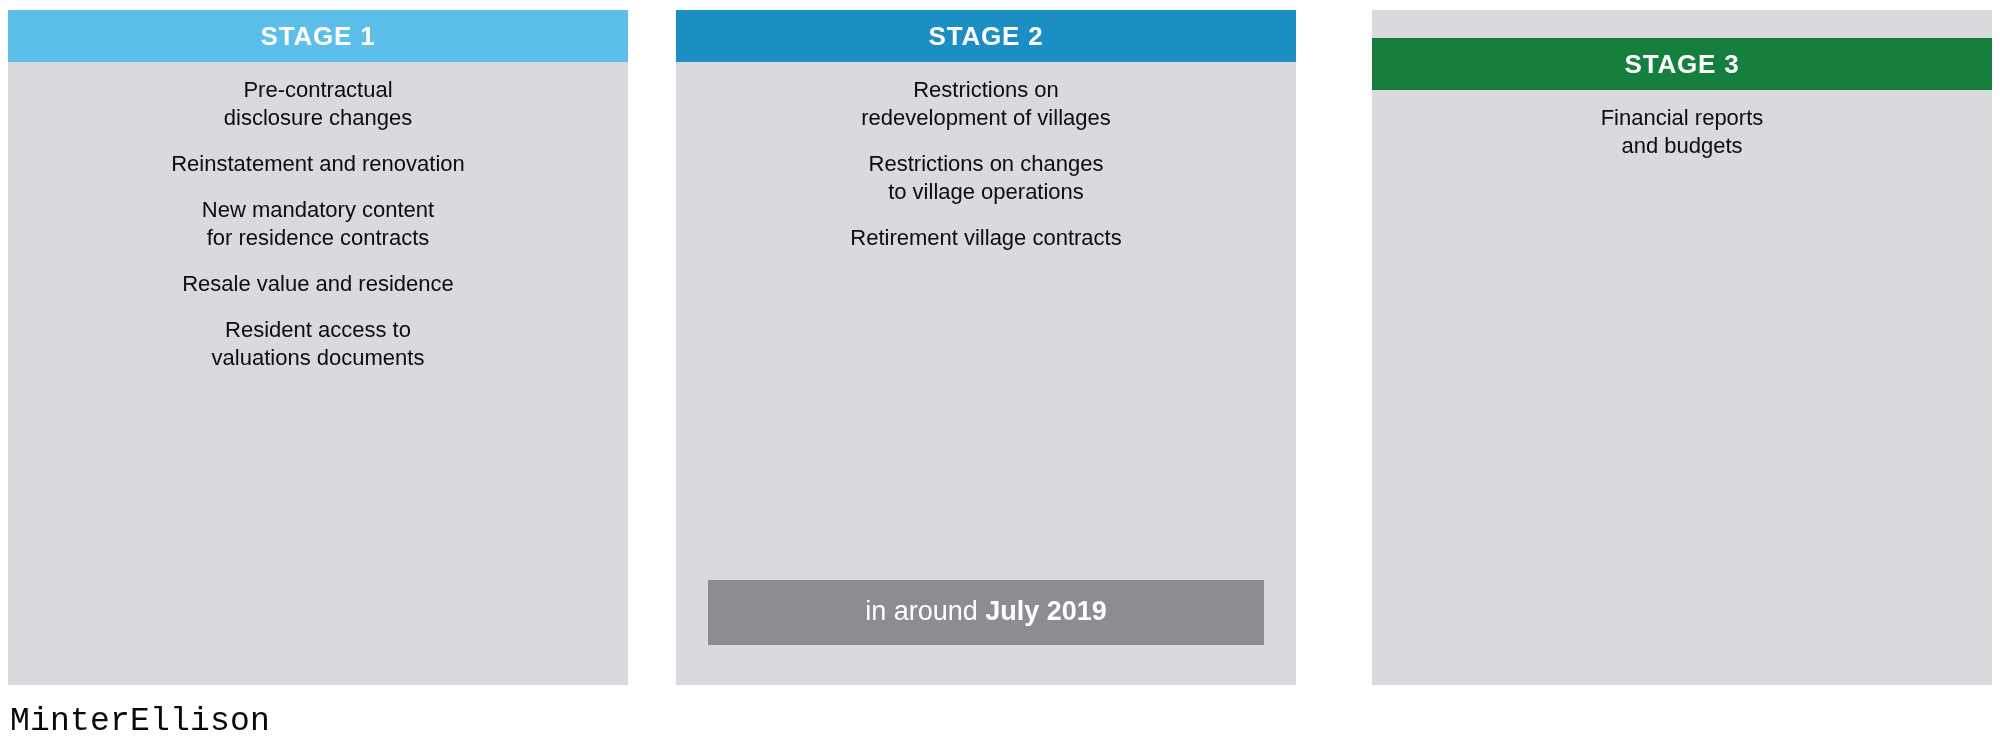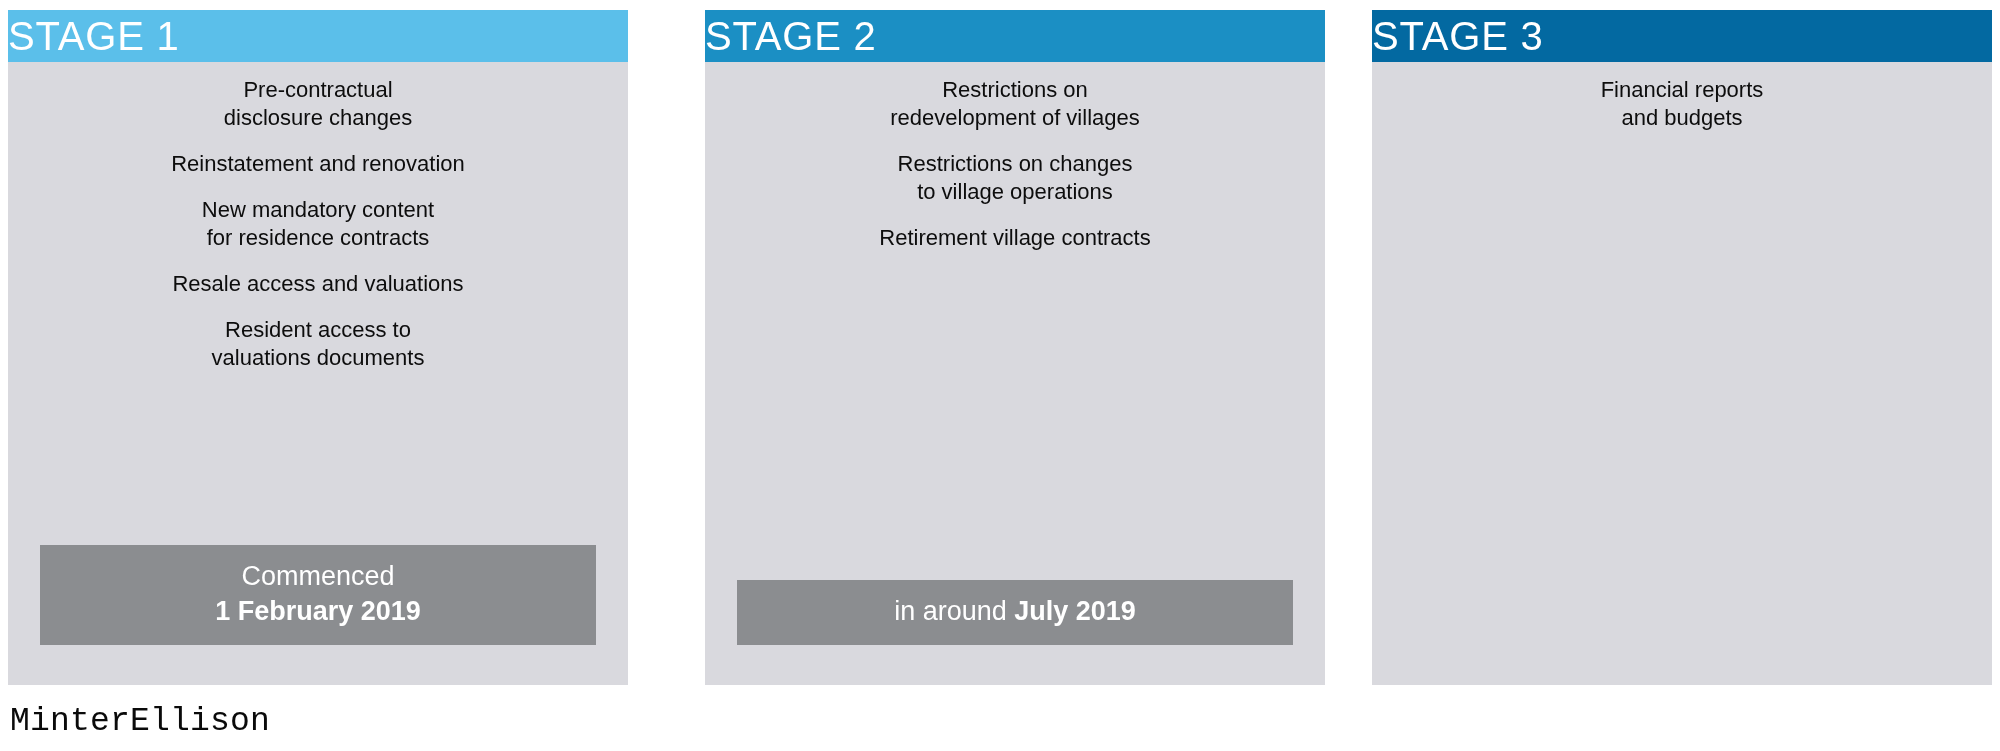--- a/index.html
+++ b/index.html
@@ -27,32 +27,32 @@
     position: absolute;
     top: 10px;
     height: 675px;
     background: #d9d9de;
     display: flex;
     flex-direction: column;
     box-sizing: border-box;
   }
 
   .stage-panel.s1 { left: 8px;    width: 620px; }
-  .stage-panel.s2 { left: 705px;  width: 620px; }
+  .stage-panel.s2 { left: 676px;  width: 620px; }
   .stage-panel.s3 { left: 1372px; width: 620px; }
 
   .stage-header {
     height: 52px;
     flex: 0 0 52px;
     display: flex;
     align-items: center;
-    justify-content: flex-start;
+    justify-content: center;
     color: #ffffff;
-    font-size: 40px;
-    font-weight: normal;
+    font-size: 26px;
+    font-weight: bold;
     letter-spacing: 0.8px;
   }
 
   .stage-body {
     flex: 1 1 auto;
     padding: 14px 18px 0 18px;
     box-sizing: border-box;
     display: flex;
     flex-direction: column;
     align-items: center;
@@ -108,29 +108,23 @@
   <div class="stage-panel s1">
     <div class="stage-header" style="background: rgb(91, 191, 234);">
       <span>STAGE 1</span>
     </div>
     <div class="stage-body">
       <div class="stage-item">Pre-contractual
 disclosure changes</div>
       <div class="stage-item">Reinstatement and renovation</div>
       <div class="stage-item">New mandatory content
 for residence contracts</div>
-      <div class="stage-item">Resale access and valuations</div>
+      <div class="stage-item">Resale value and residence</div>
       <div class="stage-item">Resident access to
 valuations documents</div>
-    </div>
-    <div class="stage-footer-wrap">
-      <div class="stage-banner">
-        <span class="line1">Commenced</span>
-        <span class="line2"><span class="lead"></span><span class="emph">1 February 2019</span></span>
-      </div>
     </div>
   </div>
 
   <div class="stage-panel s2">
     <div class="stage-header" style="background: rgb(27, 143, 196);">
       <span>STAGE 2</span>
     </div>
     <div class="stage-body">
       <div class="stage-item">Restrictions on
 redevelopment of villages</div>
@@ -139,21 +133,21 @@
       <div class="stage-item">Retirement village contracts</div>
     </div>
     <div class="stage-footer-wrap">
       <div class="stage-banner">
         <span class="line2"><span class="lead">in around </span><span class="emph">July 2019</span></span>
       </div>
     </div>
   </div>
 
   <div class="stage-panel s3">
-    <div class="stage-header" style="background: #0369a1;">
+    <div class="stage-header" style="background: #15803d; margin-top: 28px;">
       <span>STAGE 3</span>
     </div>
     <div class="stage-body">
       <div class="stage-item">Financial reports
 and budgets</div>
     </div>
   </div>
 
 </div>
 

